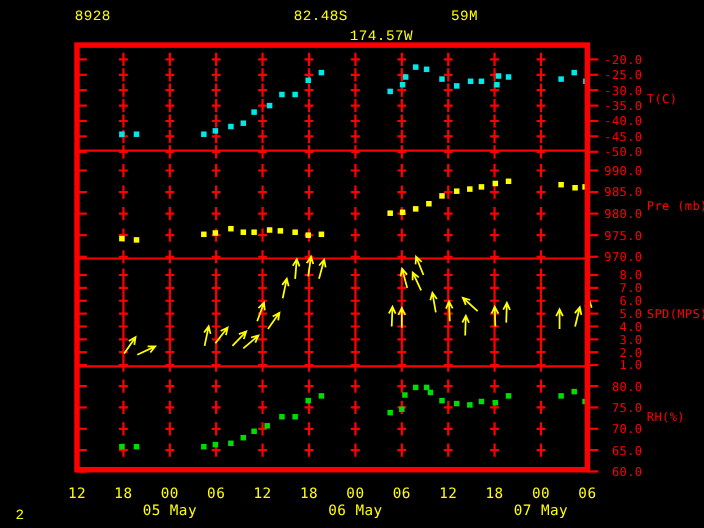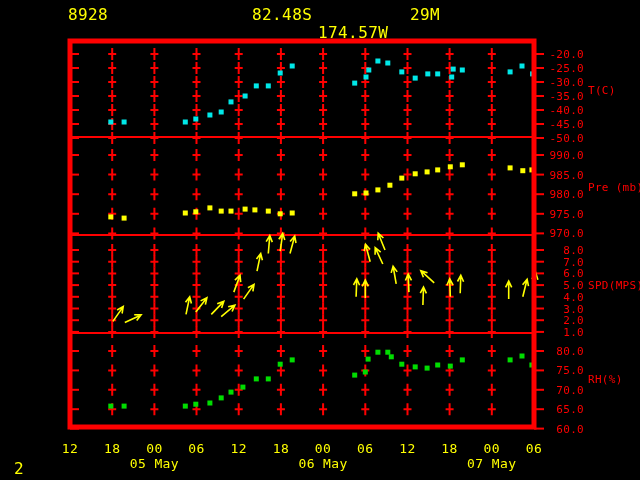--- a/index.html
+++ b/index.html
@@ -1,33 +1,33 @@
 <!DOCTYPE html>
 <html><head>
 <meta charset="utf-8">
 <style>
   html,body{margin:0;padding:0;background:#000;}
   .screen{
     position:relative;width:640px;height:480px;background:#000;overflow:hidden;
     font-family:"DejaVu Sans Mono", monospace;
   }
-  .yel{position:absolute;color:#ffff00;font-size:16px;line-height:13px;white-space:pre;letter-spacing:0.4px;}
+  .yel{position:absolute;color:#ffff00;font-size:13px;line-height:13px;white-space:pre;letter-spacing:0.4px;font-family:Liberation Mono, monospace;}
   #plot{position:absolute;left:0;top:0;}
   #plot text{font-family:"DejaVu Sans Mono", monospace;}
   #plot text.redlab{font-size:11px;letter-spacing:0.3px;}
   #plot text.xlab{font-size:13px;letter-spacing:0.4px;}
 </style>
 </head>
 <body>
 
 <div class="screen">
   <span class="yel" style="left:68px;top:8px">8928</span>
-  <span class="yel" style="left:252px;top:8px">82.48S</span>
+  <span class="yel" style="left:267px;top:8px">82.48S</span>
   <span class="yel" style="left:318px;top:26px">174.57W</span>
-  <span class="yel" style="left:410px;top:8px">29M</span>
+  <span class="yel" style="left:410px;top:8px">59M</span>
 
   <svg id="plot" width="640" height="480">
       <g stroke="#ff0000" stroke-width="2" fill="none">
         <path d="M112.2 48V60M108.2 54H116.2"></path>
         <path d="M112.2 62V74M108.2 68H116.2"></path>
         <path d="M112.2 76V88M108.2 82H116.2"></path>
         <path d="M112.2 90V102M108.2 96H116.2"></path>
         <path d="M112.2 104V116M108.2 110H116.2"></path>
         <path d="M112.2 118V130M108.2 124H116.2"></path>
         <path d="M112.2 132V144M108.2 138H116.2"></path>

